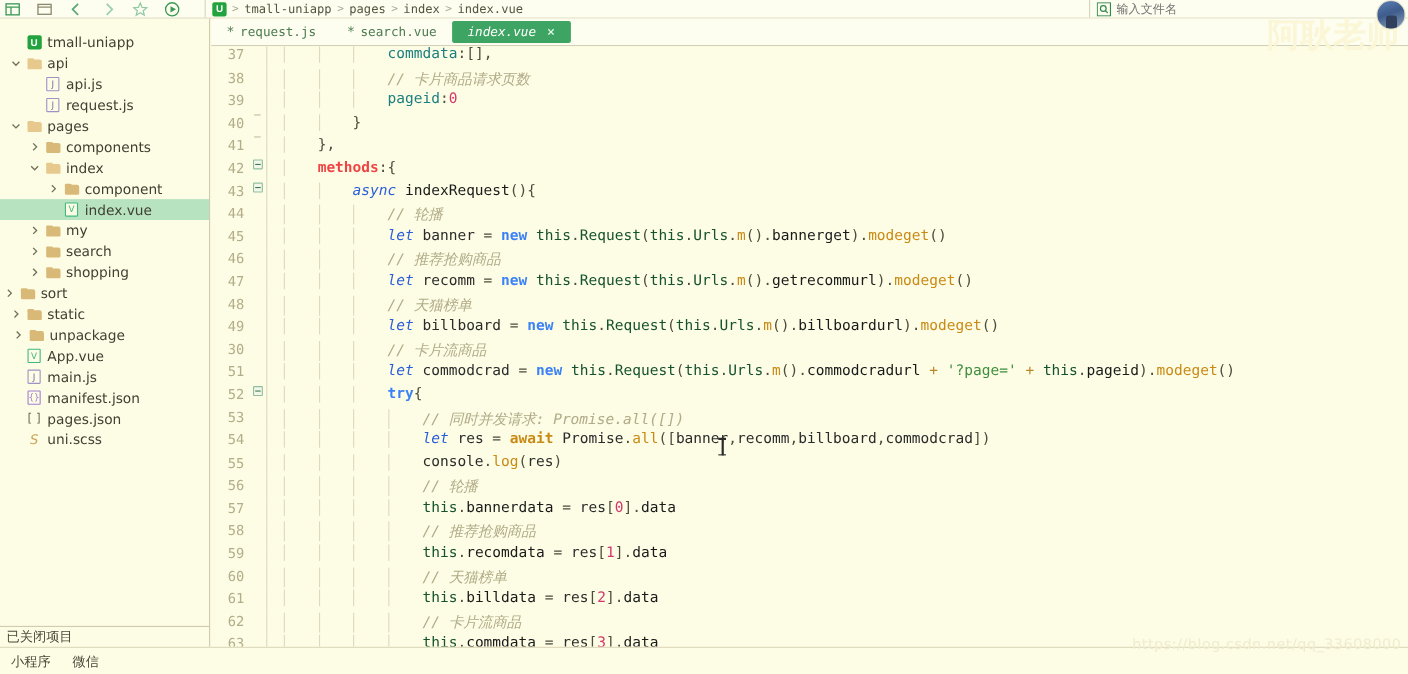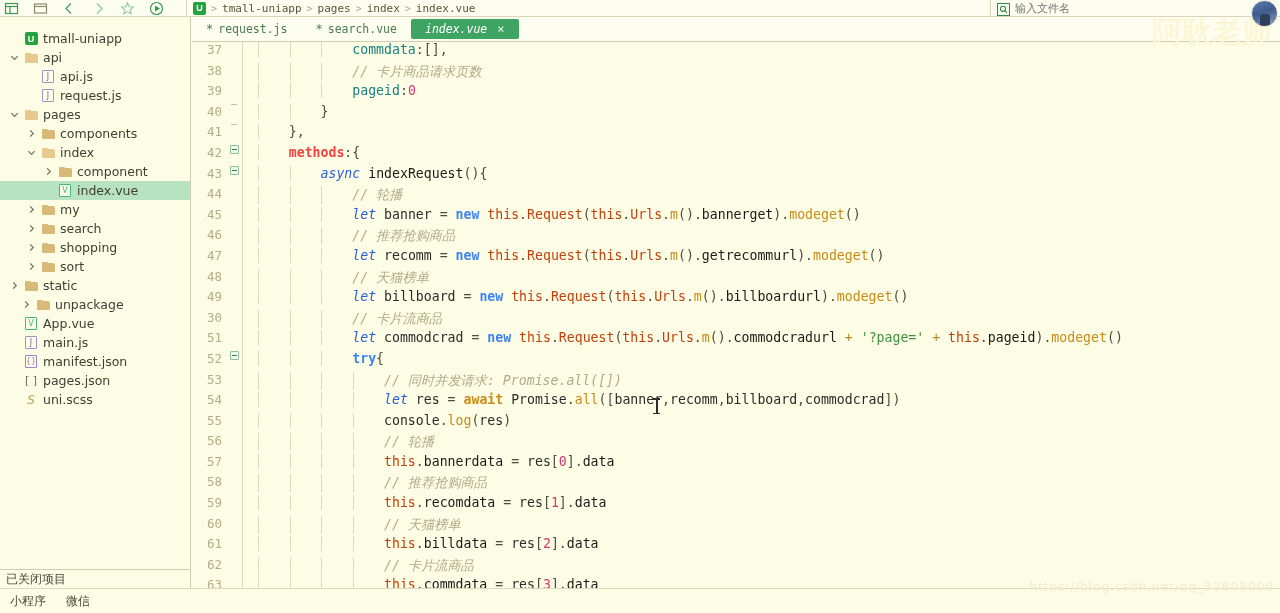--- a/index.html
+++ b/index.html
@@ -193,21 +193,21 @@
   }
 
   
   .k-prop   { color: #1a7f7f; }           
   .k-punc   { color: #4d4d3d; }
   .k-num    { color: #d4386b; }
   .k-cmt    { color: #b0ab88; font-style: italic; }
   .k-meth   { color: #ef4444; font-weight: bold; }
   .k-kw     { color: #2b5fd9; font-style: italic; }  
   .k-fn     { color: #1a1a1a; }
-  .k-this   { color: #c2410c; }
+  .k-this   { color: #14532d; }
   .k-new    { color: #3b82f6; font-weight: bold; }
   .k-member { color: #1a1a1a; }
   .k-call   { color: #c98a16; }
   .k-str    { color: #3f8f3f; }
   .k-plus   { color: #b8892a; }
   .k-plain  { color: #2b2b2b; }
   .k-await  { color: #c98a16; font-weight: bold; }
   .mouse-cursor {
     position: absolute; left: 461px; top: 356px;
     width: 7px; height: 16px; pointer-events: none;
@@ -430,21 +430,21 @@
           <span class="twisty">
             <svg viewBox="0 0 10 10" width="9" height="9">
               <polyline points="3.5,1.5 7,5 3.5,8.5" fill="none" stroke="#6f6f5a" stroke-width="1.3"></polyline>
             </svg>
           </span>
           <span class="ficon">
             <span class="folder"></span>
           </span>
           <span class="lbl">shopping</span>
         </div>
-        <div class="row" style="padding-left: 23px;">
+        <div class="row" style="">
           <span class="twisty">
             <svg viewBox="0 0 10 10" width="9" height="9">
               <polyline points="3.5,1.5 7,5 3.5,8.5" fill="none" stroke="#6f6f5a" stroke-width="1.3"></polyline>
             </svg>
           </span>
           <span class="ficon">
             <span class="folder"></span>
           </span>
           <span class="lbl">sort</span>
         </div>
@@ -452,21 +452,21 @@
           <span class="twisty">
             <svg viewBox="0 0 10 10" width="9" height="9">
               <polyline points="3.5,1.5 7,5 3.5,8.5" fill="none" stroke="#6f6f5a" stroke-width="1.3"></polyline>
             </svg>
           </span>
           <span class="ficon">
             <span class="folder"></span>
           </span>
           <span class="lbl">static</span>
         </div>
-        <div class="row" style="padding-left: 18px;">
+        <div class="row" style="padding-left: 8px;">
           <span class="twisty">
             <svg viewBox="0 0 10 10" width="9" height="9">
               <polyline points="3.5,1.5 7,5 3.5,8.5" fill="none" stroke="#6f6f5a" stroke-width="1.3"></polyline>
             </svg>
           </span>
           <span class="ficon">
             <span class="folder"></span>
           </span>
           <span class="lbl">unpackage</span>
         </div>

